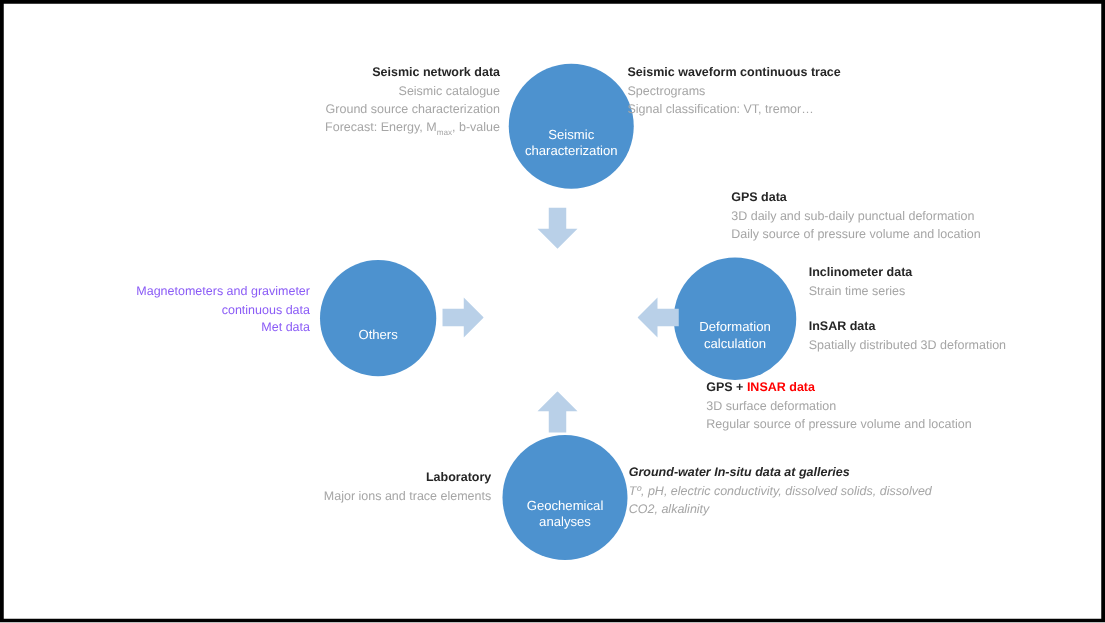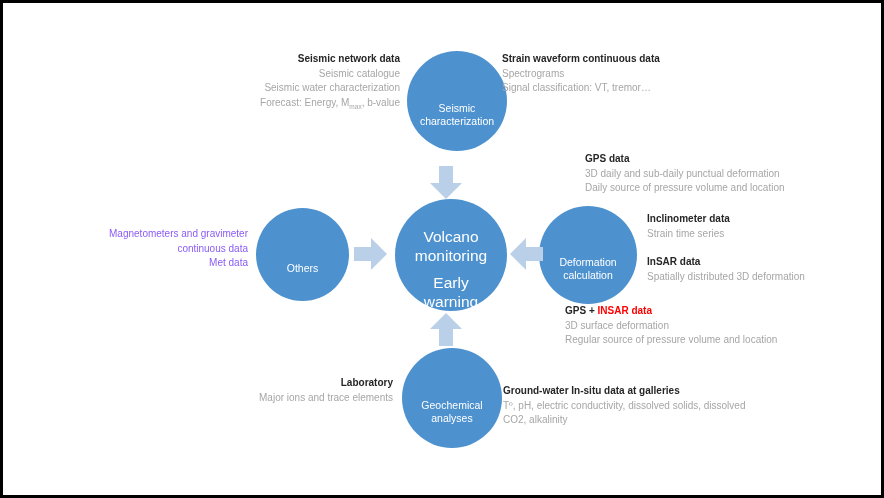--- a/index.html
+++ b/index.html
@@ -76,29 +76,20 @@
 
 <div id="canvas">
 
   <div class="circle c-node" style="left:404px; top:48px; width:100px; height:100px;">
     <span class="circle-label">
       <span>Seismic</span><br>
       <span>characterization</span>
     </span>
   </div>
 
-  <div class="circle c-center" style="left:392px; top:196px; width:112px; height:112px;">
-    <span class="circle-label">
-      <span class="sub">Volcano</span>
-      <span class="sub">monitoring</span>
-      <span class="gap"></span>
-      <span class="sub">Early</span>
-      <span class="sub">warning</span>
-    </span>
-  </div>
 
   <div class="circle c-node" style="left:536px; top:203px; width:98px; height:98px;">
     <span class="circle-label">
       <span>Deformation</span><br>
       <span>calculation</span>
     </span>
   </div>
 
   <div class="circle c-node" style="left:253px; top:205px; width:93px; height:93px;">
     <span class="circle-label">
@@ -133,26 +124,26 @@
 
   <div class="arrow" style="left:350px; top:233px; width:34px; height:36px;">
     <svg width="34" height="36" viewBox="0 0 34 36">
       <polygon points="34,18 18,2 18,11 1,11 1,25 18,25 18,34" fill="#b9d0e8"></polygon>
     </svg>
   </div>
 
   <div class="txt right" style="left:60px; top:49px; width:337px;">
     <span class="hdr">Seismic network data</span>
     <span class="line">Seismic catalogue</span>
-    <span class="line">Seismic water characterization</span>
+    <span class="line">Ground source characterization</span>
     <span class="line">Forecast: Energy, M<sub>max</sub>, b-value</span>
   </div>
 
   <div class="txt left" style="left:499px; top:49px; width:360px;">
-    <span class="hdr">Strain waveform continuous data</span>
+    <span class="hdr">Seismic waveform continuous trace</span>
     <span class="line">Spectrograms</span>
     <span class="line">Signal classification: VT, tremor…</span>
   </div>
 
   <div class="txt left" style="left:582px; top:149px; width:300px;">
     <span class="hdr">GPS data</span>
     <span class="line">3D daily and sub-daily punctual deformation</span>
     <span class="line">Daily source of pressure volume and location</span>
   </div>
 
@@ -176,20 +167,20 @@
     <span class="line">Magnetometers  and gravimeter</span>
     <span class="line">continuous data</span>
     <span class="line">Met data</span>
   </div>
 
   <div class="txt right" style="left:110px; top:373px; width:280px;">
     <span class="hdr">Laboratory</span>
     <span class="line">Major ions and trace elements</span>
   </div>
 
-  <div class="txt left" style="left:500px; top:381px; width:360px;">
+  <div class="txt left" style="left:500px; top:369px; width:360px;font-style:italic;">
     <span class="hdr">Ground-water In-situ data at galleries</span>
     <span class="line">Tº, pH, electric conductivity, dissolved solids, dissolved</span>
     <span class="line">CO2, alkalinity</span>
   </div>
 
 
 </div>
 
 </body></html>

